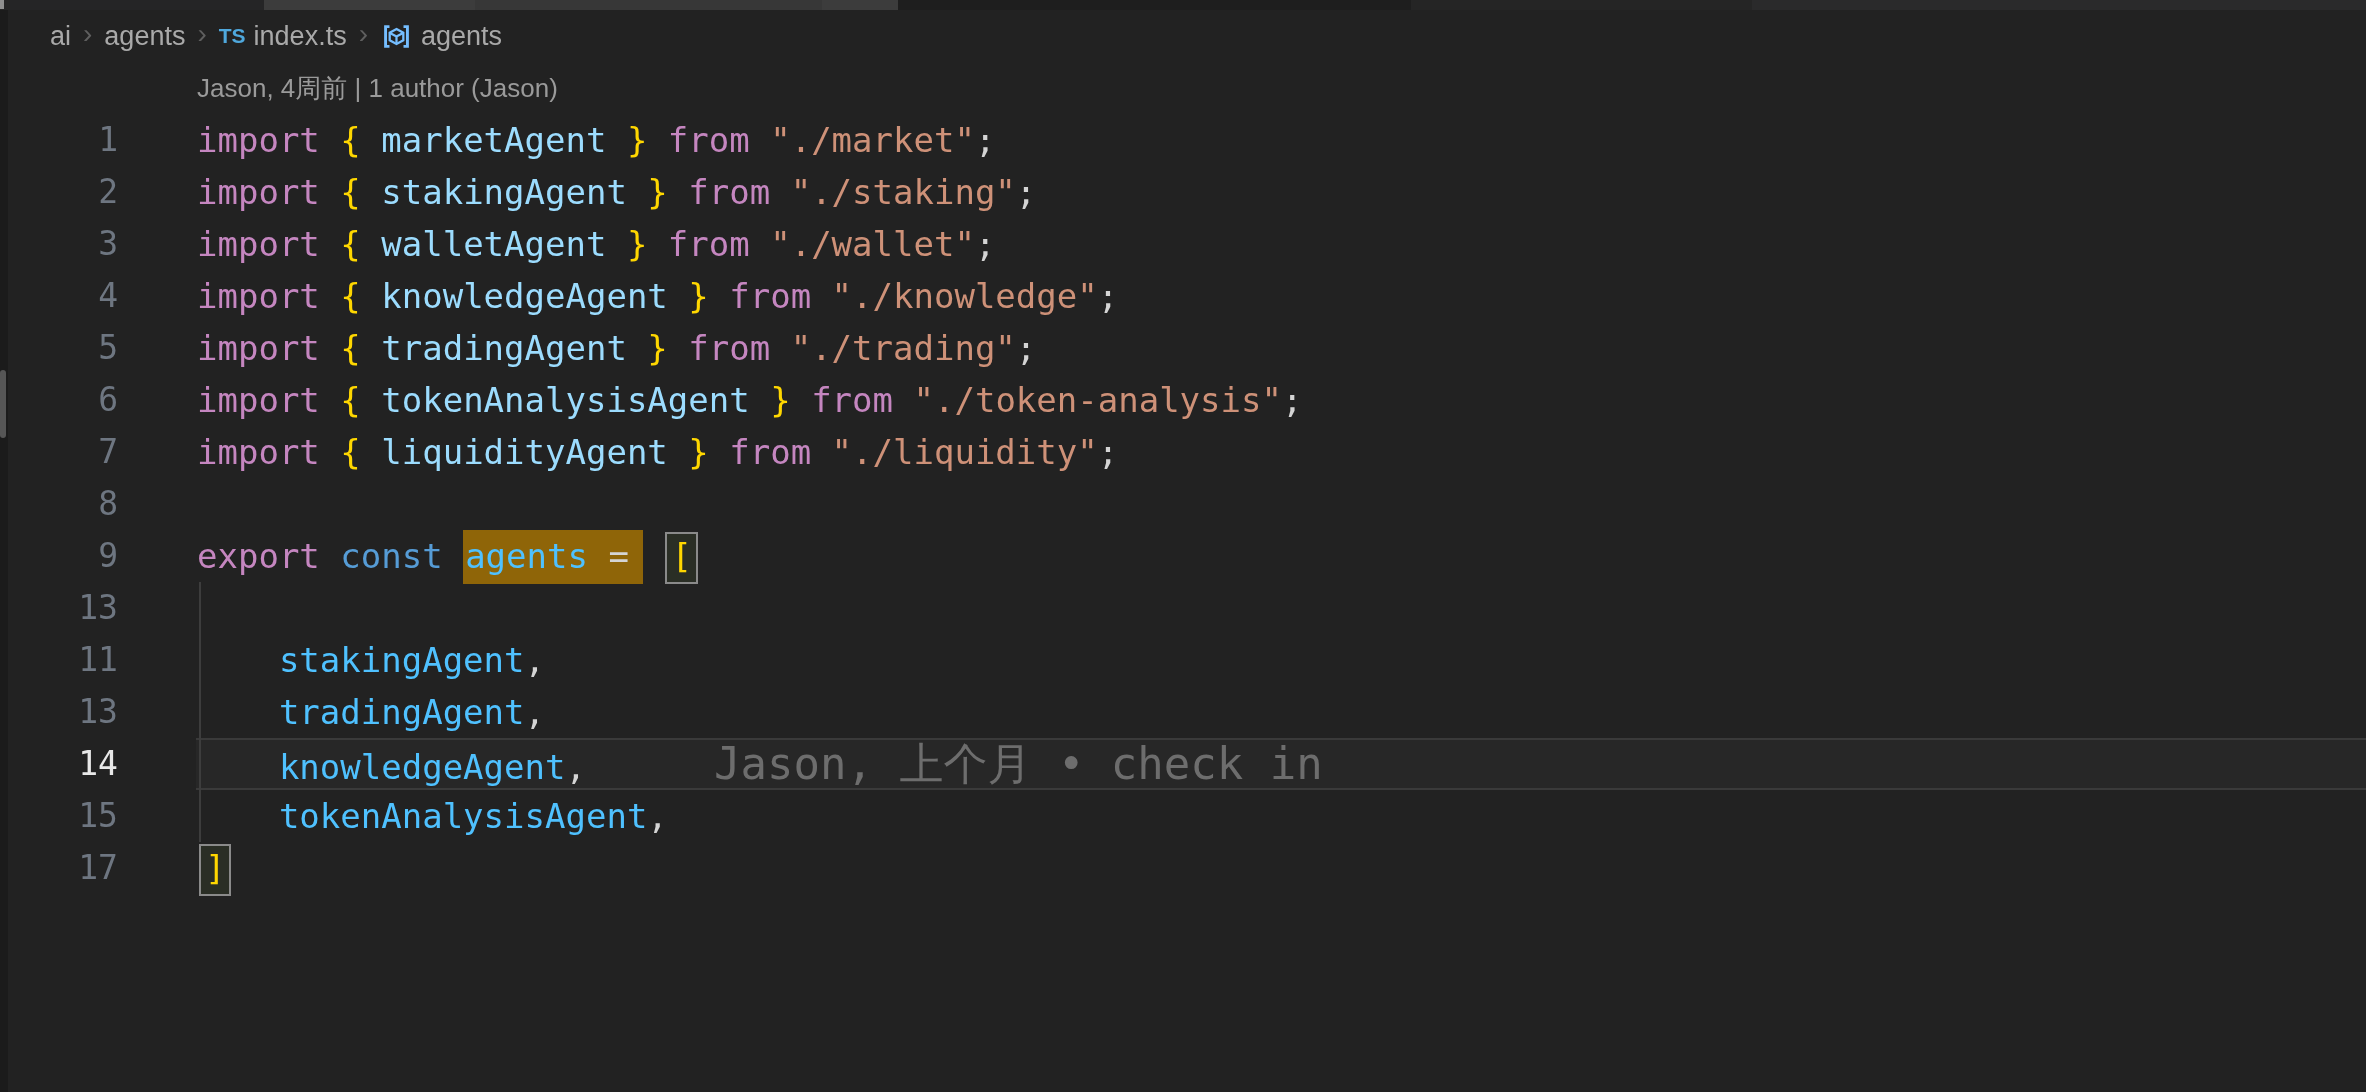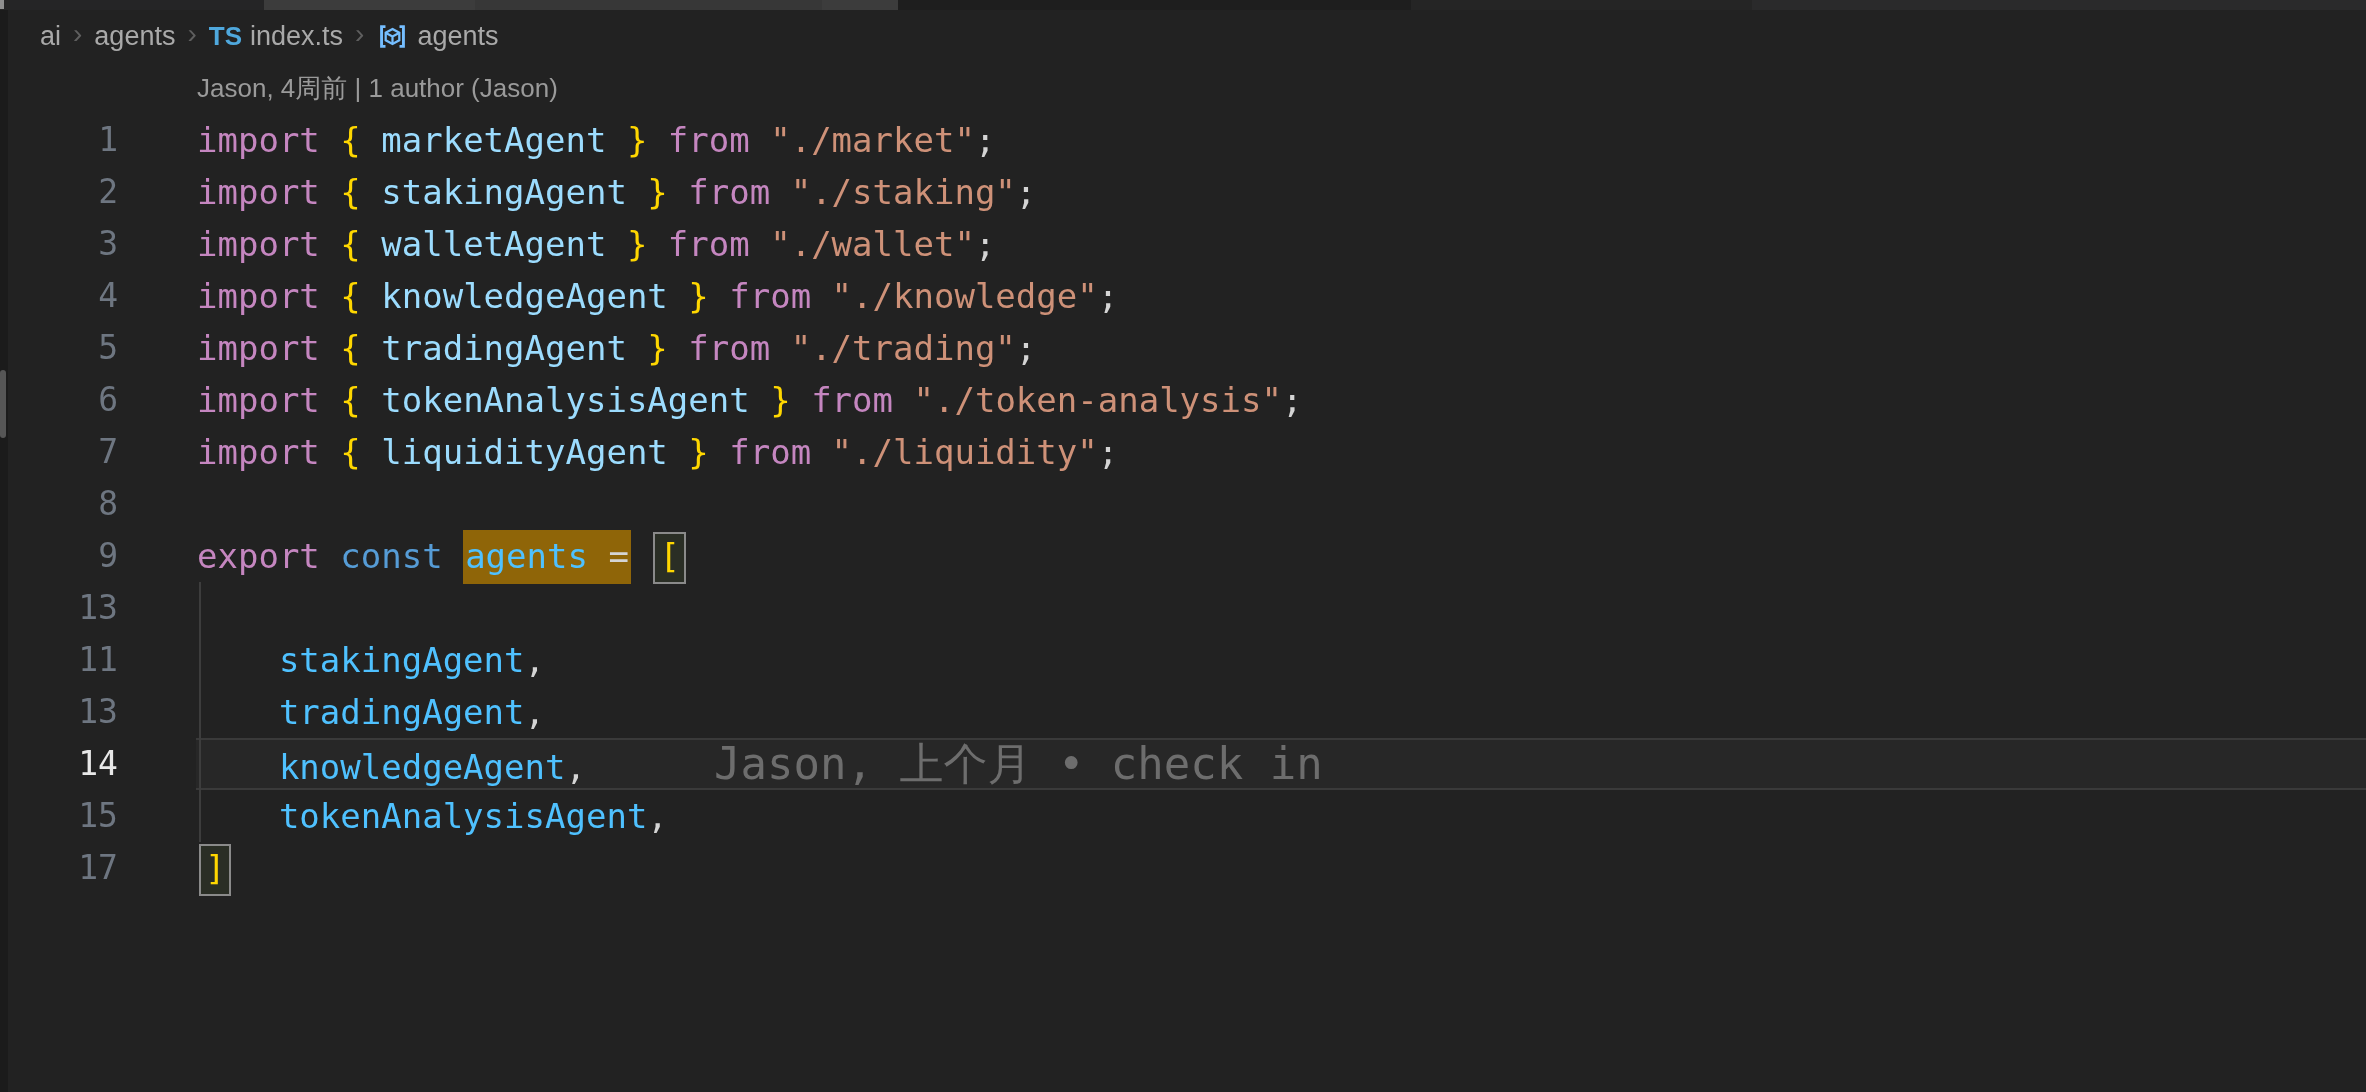--- a/index.html
+++ b/index.html
@@ -34,24 +34,24 @@
   .tab-strip .seg { position:absolute; top:0; height:10px; }
   .tab-strip { border-bottom: 2px solid rgba(0,0,0,0.25); }
   .left-edge-highlight { position:absolute; top:0; left:0; width:4px; height:9px; background:#8f8f8f; z-index:5; }
 
   
   .left-rail { position:absolute; top:10px; left:0; width:8px; bottom:0; background:#1b1b1b; }
   .left-rail .thumb { position:absolute; left:0; top:360px; width:6px; height:68px; background:#565656; border-radius:3px; }
 
   
   .breadcrumb { position:absolute; top:10px; left:0; width:2366px; height:52px;
-    display:flex; align-items:center; padding-left:40px; font-size:27px; color:var(--breadcrumb-text); }
+    display:flex; align-items:center; padding-left:50px; font-size:27px; color:var(--breadcrumb-text); }
   .breadcrumb .crumb { display:flex; align-items:center; gap:8px; cursor:pointer; }
   .breadcrumb .sep { color:var(--breadcrumb-sep); font-size:28px; margin:0 12px; transform:translateY(-2px); }
-  .ts-icon { color:var(--ts-blue); font-weight:700; font-size:26px; letter-spacing:0px; }
+  .ts-icon { color:var(--ts-blue); font-weight:700; font-size:21px; letter-spacing:0px; }
   .sym-icon { display:inline-flex; align-items:center; }
 
   
   .editor { position:absolute; top:62px; left:0; width:2366px; bottom:16px;
     font-family:"DejaVu Sans Mono", monospace; font-size:34px; }
 
   .blame-header { height:52px; line-height:52px; padding-left:197px;
     font-family:"Liberation Sans", sans-serif; font-size:26px; color:#9A9A9A; }
 
   .code-line { position:relative; height:52px; line-height:52px; white-space:pre; }
@@ -68,21 +68,21 @@
     border-bottom:2px solid rgba(255,255,255,0.09); }
 
   .tok-kw { color:var(--keyword); }
   .tok-kw2 { color:var(--keyword2); }
   .tok-brace { color:var(--brace); }
   .tok-id { color:var(--ident); }
   .tok-var { color:var(--variable); }
   .tok-str { color:var(--string); }
   .tok-punct { color:var(--punct); }
 
-  .hl-group { background:var(--highlight-bg); padding:6px 2px 8px 2px; }
+  .hl-group { background:var(--highlight-bg); padding:6px 14px 8px 2px; }
   .box-group { border:2px solid #8A8A8A; background:rgba(90,120,60,0.14); padding:2px 4px 6px 4px; margin-left:2px; }
 
   .inline-blame { color:var(--blame); margin-left:128px; font-size:44px; }
 </style>
 </head>
 <body>
 
 <div class="tab-strip">
   <div class="seg" style="left:0;    width:264px;  background:#252526;"></div>
   <div class="seg" style="left:264px; width:211px; background:#3C3C3C;"></div>

